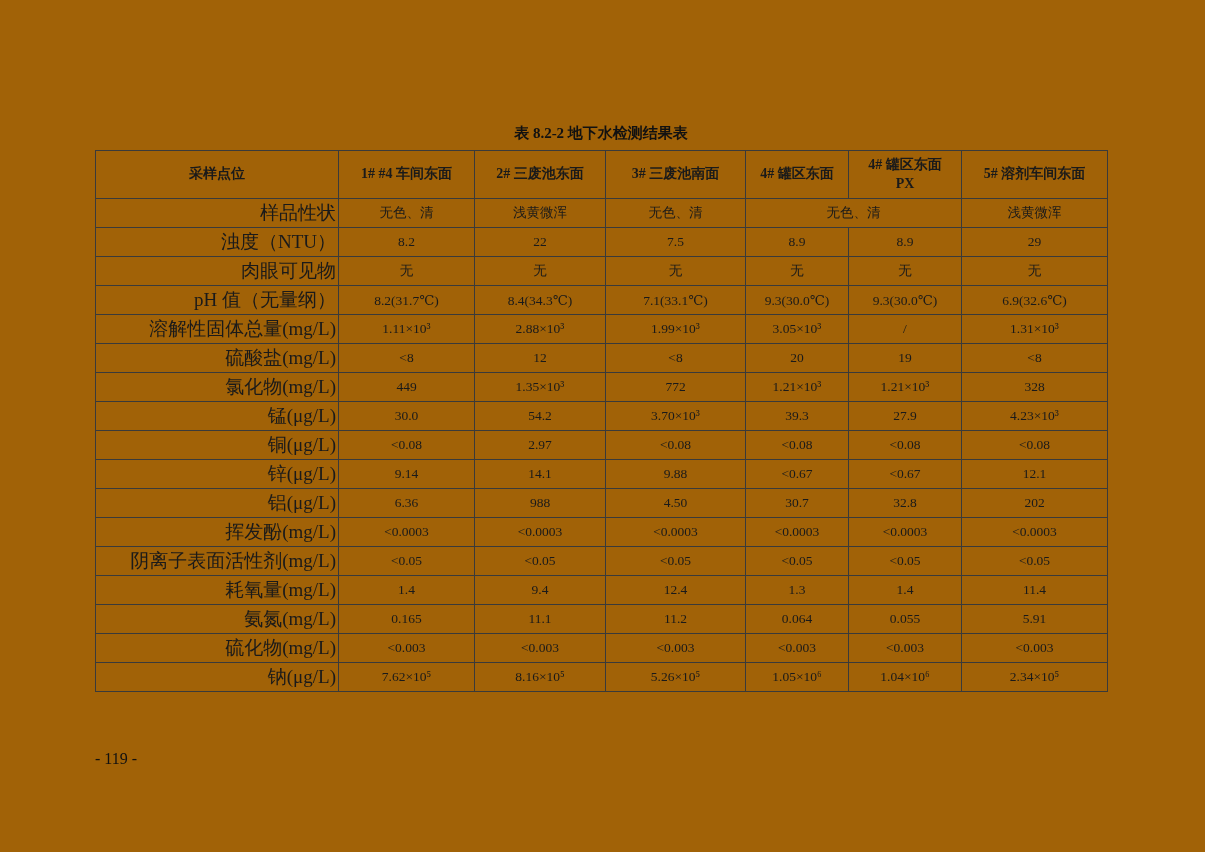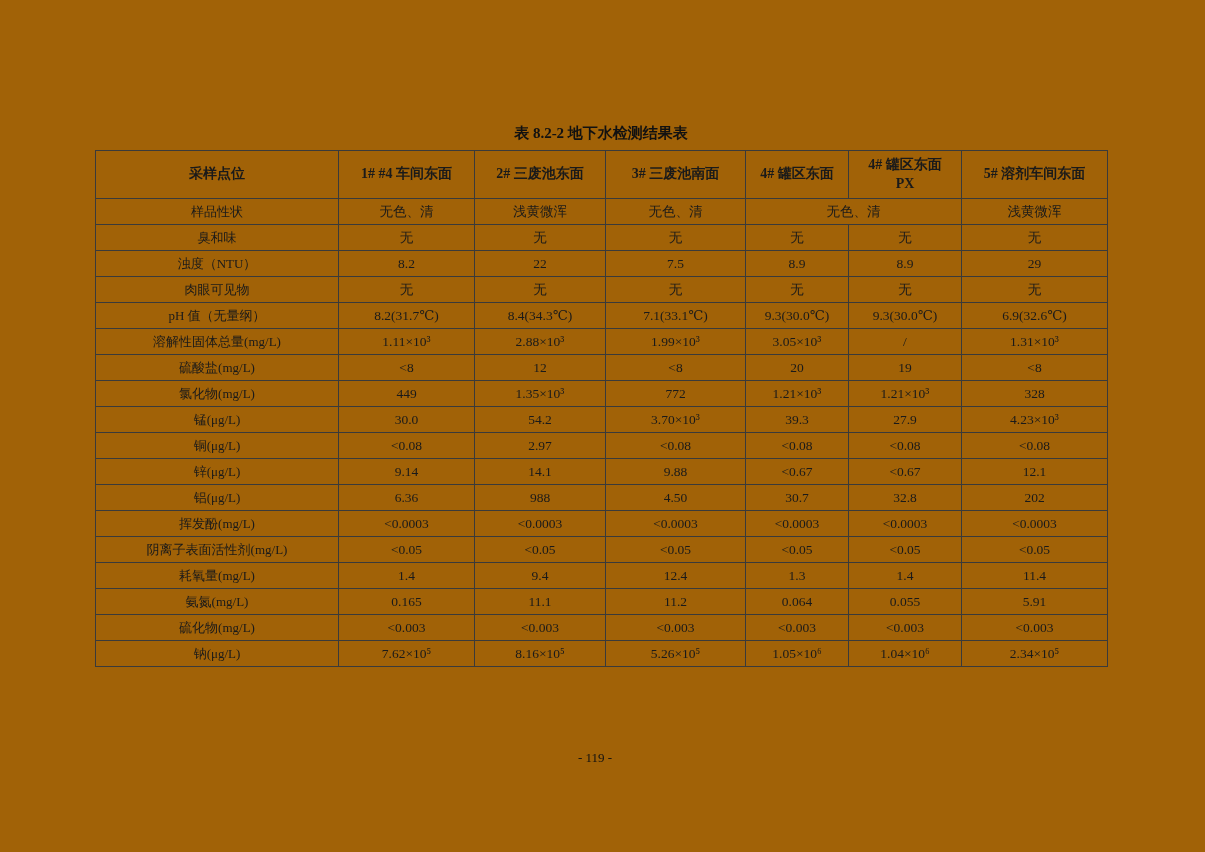--- a/index.html
+++ b/index.html
@@ -34,26 +34,26 @@
     overflow: hidden;
   }
   table.results thead th {
     font-weight: bold;
     font-size: 14px;
     height: 48px;
     white-space: pre-line;
     line-height: 1.35;
   }
   table.results tbody td { height: 26px; font-weight: normal; }
-  table.results tbody td.label-cell { font-size: 13px; }
+  table.results tbody td.label-cell { font-size: 19px; text-align: right; }
   .page-footer {
     position: absolute;
     top: 750px; left: 95px; width: 1000px;
-    text-align: center;
-    font-size: 13px;
+    text-align: left;
+    font-size: 16px;
     color: #111;
   }
 </style>
 </head>
 <body>
 
 <div class="page">
 
   <div class="doc-title">表 8.2-2 地下水检测结果表</div>
 
@@ -82,29 +82,20 @@
     <tbody>
         <tr>
           <td class="label-cell">样品性状</td>
           <td>无色、清</td>
           <td>浅黄微浑</td>
           <td>无色、清</td>
           <td colspan="2">无色、清</td>
           <td>浅黄微浑</td>
         </tr>
         <tr>
-          <td class="label-cell">臭和味</td>
-          <td>无</td>
-          <td>无</td>
-          <td>无</td>
-          <td>无</td>
-          <td>无</td>
-          <td>无</td>
-        </tr>
-        <tr>
           <td class="label-cell">浊度（NTU）</td>
           <td>8.2</td>
           <td>22</td>
           <td>7.5</td>
           <td>8.9</td>
           <td>8.9</td>
           <td>29</td>
         </tr>
         <tr>
           <td class="label-cell">肉眼可见物</td>

